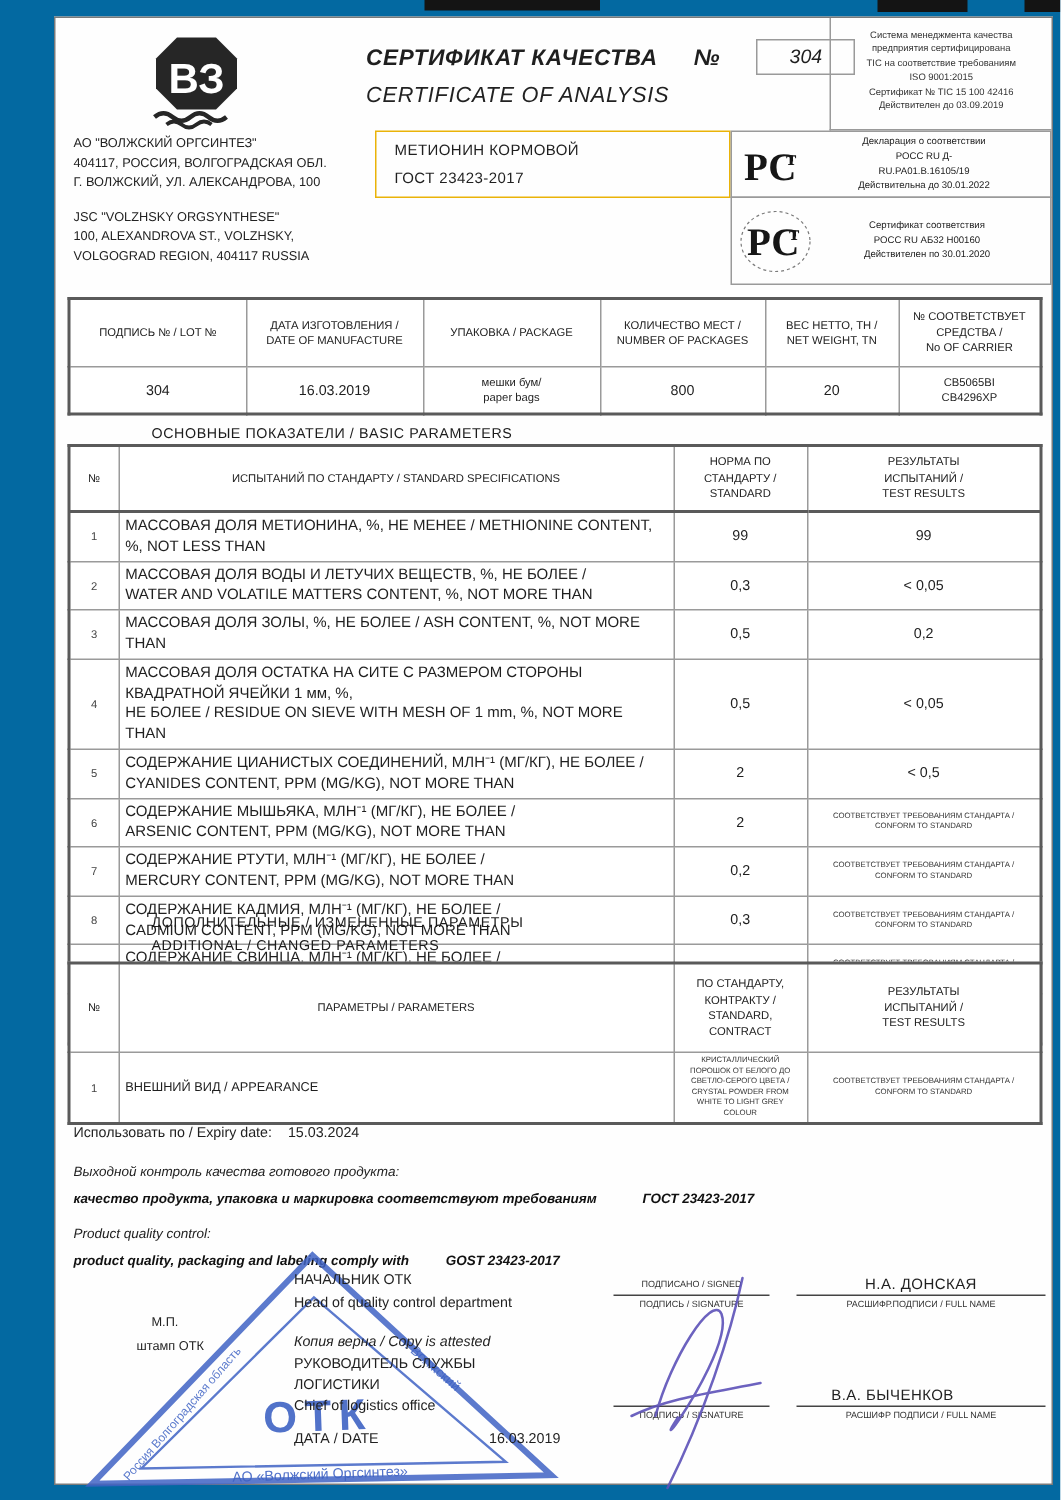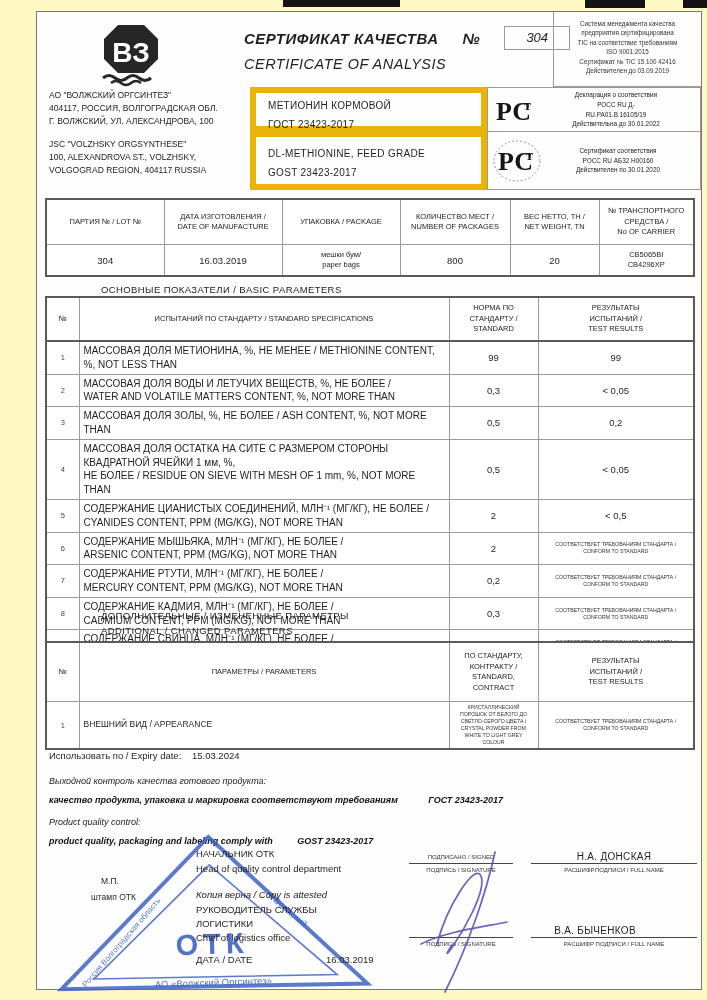--- a/index.html
+++ b/index.html
@@ -1,32 +1,32 @@
 <!DOCTYPE html>
 <html><head>
 <meta charset="utf-8">
 <style>
   html,body{margin:0;padding:0;}
-  #root{position:relative;width:707px;height:1000px;background:#fef9c3;
+  #root{position:relative;width:707px;height:1000px;background:#0369a1;
         font-family:"Liberation Sans",sans-serif;color:#1f1f1f;overflow:hidden;}
   .abs{position:absolute;}
   .pre{white-space:pre-line;}
   .page{position:absolute;left:36px;top:11px;width:664px;height:977px;
         border:1px solid #7a7a7a;background:#fefefe;}
   .artifact{position:absolute;background:#141414;}
 
   
   .title-ru{font-size:15px;font-weight:bold;font-style:italic;letter-spacing:.5px;}
   .title-en{font-size:14.5px;font-style:italic;letter-spacing:.5px;margin-top:6px;color:#222;}
   .num-box{display:inline-block;border:1px solid #9a9a9a;width:64px;height:22px;
            text-align:center;font-size:13px;font-style:italic;line-height:22px;vertical-align:middle;}
   .qms{border-left:1px solid #9a9a9a;border-bottom:1px solid #9a9a9a;
        font-size:6.3px;line-height:1.5;text-align:center;color:#333;padding-top:7px;box-sizing:border-box;}
   .addr{font-size:8.5px;line-height:1.5;color:#222;}
-  .pbox{border:6px solid #eab308;box-sizing:border-box;padding:7px 0 16px 12px;}
+  .pbox{border:1px solid #eab308;box-sizing:border-box;padding:7px 0 16px 12px;}
   .pname{font-size:10px;letter-spacing:.3px;}
   .pstd{font-size:10px;margin-top:8px;letter-spacing:.3px;}
   .dbox{border:1px solid #9a9a9a;box-sizing:border-box;display:flex;align-items:center;}
   .dtext{font-size:6.4px;line-height:1.5;text-align:center;flex:1;color:#222;padding-right:6px;}
 
   
   .ctable{border-collapse:collapse;table-layout:fixed;width:648px;background:#fff;border:2px solid #5a5a5a;}
   .ctable td{border:1px solid #9a9a9a;padding:2px 4px;vertical-align:middle;}
   .hd{font-size:7.5px;text-align:center;color:#222;line-height:1.4;}
   .bhead td{height:38px;border-bottom:2px solid #5a5a5a;}
@@ -94,24 +94,20 @@
 404117, РОССИЯ, ВОЛГОГРАДСКАЯ ОБЛ.
 Г. ВОЛЖСКИЙ,  УЛ. АЛЕКСАНДРОВА, 100</div>
     <div class="abs addr pre" style="left:12px;top:126px;width:210px">JSC "VOLZHSKY ORGSYNTHESE"
 100, ALEXANDROVA ST., VOLZHSKY,
 VOLGOGRAD REGION, 404117   RUSSIA</div>
 
     <div class="abs pbox" style="left:213px;top:75px;width:237px;height:45px">
       <div class="pname">МЕТИОНИН КОРМОВОЙ</div>
       <div class="pstd">ГОСТ 23423-2017</div>
     </div>
-    <div class="abs pbox" style="left:213px;top:119px;width:237px;height:59px;padding-top:11px">
-      <div class="pname">DL-METHIONINE, FEED GRADE</div>
-      <div class="pstd">GOST 23423-2017</div>
-    </div>
 
     <div class="abs dbox" style="left:450px;top:75px;width:214px;height:45px">
       <svg width="44" height="34" viewBox="0 0 44 34" style="margin-left:6px">
         <text x="2" y="27" font-size="26" font-weight="bold" fill="#161616" font-family="Liberation Serif, serif">РС</text>
         <text x="30" y="17" font-size="14" font-weight="bold" fill="#161616" font-family="Liberation Serif, serif">т</text>
       </svg>
       <div class="dtext pre">Декларация о соответствии
 РОСС RU Д-
 RU.РА01.В.16105/19
 Действительна до 30.01.2022</div>
@@ -131,29 +127,29 @@
       <colgroup>
           <col style="width:118px">
           <col style="width:118px">
           <col style="width:118px">
           <col style="width:110px">
           <col style="width:89px">
           <col style="width:95px">
         </colgroup>
       <tbody>
           <tr class="lhead">
-        <td class="hd pre">ПАРТИЯ № /  LOT №</td>
+        <td class="hd pre">ПОДПИСЬ № /  LOT №</td>
         <td class="hd pre">ДАТА ИЗГОТОВЛЕНИЯ /
 DATE OF MANUFACTURE</td>
         <td class="hd pre">УПАКОВКА / PACKAGE</td>
         <td class="hd pre">КОЛИЧЕСТВО МЕСТ /
 NUMBER OF PACKAGES</td>
         <td class="hd pre">ВЕС  НЕТТО, ТН /
 NET WEIGHT, TN</td>
-        <td class="hd pre">№ ТРАНСПОРТНОГО
+        <td class="hd pre">№ СООТВЕТСТВУЕТ
 СРЕДСТВА /
 No OF CARRIER</td>
       </tr>
       <tr class="ldata">
         <td class="c val">304</td>
         <td class="c val">16.03.2019</td>
         <td class="c vsm pre">мешки бум/
 paper bags</td>
         <td class="c val">800</td>
         <td class="c val">20</td>

